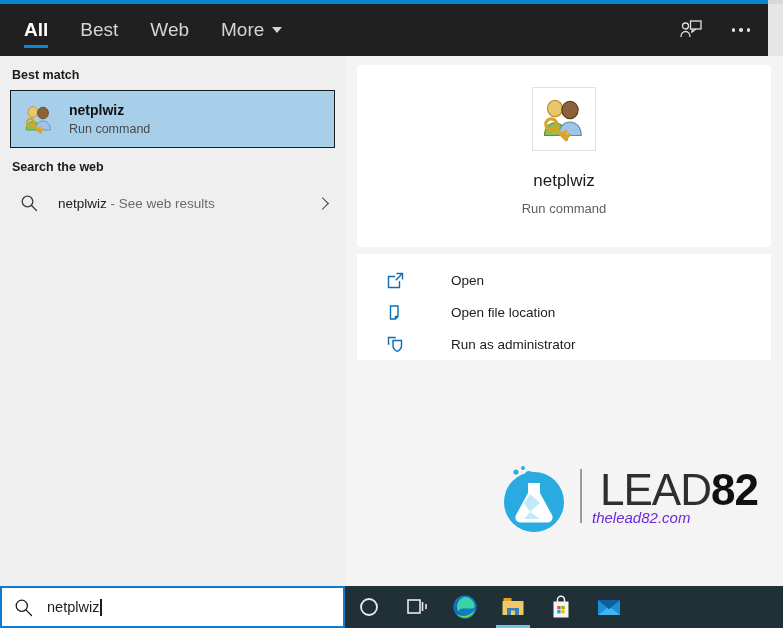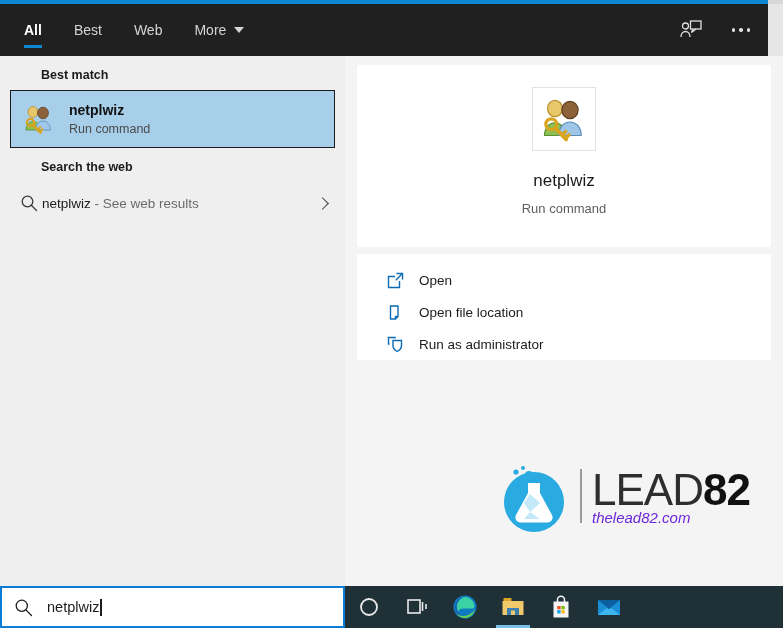--- a/index.html
+++ b/index.html
@@ -27,21 +27,21 @@
   .header-rightedge {
     position: absolute; left: 768px; top: 4px;
     width: 15px; height: 52px; background: #e6e6e6;
   }
   .tabs {
     position: absolute; left: 8px; top: 0;
     height: 52px; display: flex; align-items: center;
   }
   .tab {
     position: relative; height: 52px; display: flex; align-items: center;
-    padding: 0 16px; color: #d4d4d4; font-size: 14px; cursor: default;
+    padding: 0 16px; color: #d4d4d4; font-size: 19px; cursor: default;
   }
   .tab.active { color: #ffffff; font-weight: bold; }
   .tab.active::after {
     content: ""; position: absolute; left: 16px; right: 16px; bottom: 8px;
     height: 3px; background: #0c86d1;
   }
   .tab .caret {
     display: inline-block; margin-left: 8px;
     border-left: 5px solid transparent; border-right: 5px solid transparent;
     border-top: 6px solid #d4d4d4;
@@ -62,39 +62,38 @@
     position: absolute; left: 0; top: 56px;
     width: 345px; height: 530px; background: #efefef;
   }
   .right-pane {
     position: absolute; left: 345px; top: 56px;
     width: 438px; height: 530px; background: #f4f4f4;
   }
   .section-label {
     font-size: 12.5px; font-weight: bold; color: #1b1b1b;
     padding: 12px 0 8px 12px;
-    margin-left: 29px;
   }
 
   
   .best-match {
     position: relative; margin: 0 10px; height: 58px;
     background: #a8cfea; border: 1px solid #1b1b1b;
     display: flex; align-items: center; padding-left: 12px; cursor: default;
   }
   .bm-text { margin-left: 14px; }
   .bm-title { font-size: 14px; color: #111; font-weight: bold; line-height: 17px; }
   .bm-sub { font-size: 12.5px; color: #4a4a4a; margin-top: 3px; }
 
   
   .web-row {
     margin: 0 10px; height: 42px; display: flex; align-items: center;
     padding: 0 8px 0 10px; cursor: default;
   }
-  .web-text { margin-left: 4px; font-size: 13.5px; color: #202020; }
+  .web-text { margin-left: 20px; font-size: 13.5px; color: #202020; }
   .web-text .muted { color: #6a6a6a; }
   .chev-right {
     margin-left: auto; width: 9px; height: 9px;
     border-right: 1.6px solid #3a3a3a; border-top: 1.6px solid #3a3a3a;
     transform: rotate(45deg);
   }
 
   
   .card {
     position: absolute; left: 12px; width: 414px;
@@ -110,37 +109,37 @@
     position: absolute; top: 106px; width: 100%; text-align: center;
     font-size: 17px; color: #1b1b1b;
   }
   .hero-sub {
     position: absolute; top: 136px; width: 100%; text-align: center;
     font-size: 13px; color: #5e5e5e;
   }
   .card-actions { top: 198px; height: 106px; padding-top: 10px; }
   .action {
     height: 32px; display: flex; align-items: center;
-    padding-left: 28px; cursor: default;
+    padding-left: 28px; cursor: default; gap: 32px;
   }
   .action-ico {
     width: 20px; height: 20px; display: flex;
     align-items: center; justify-content: center; flex: 0 0 20px;
   }
   .action-label { margin-left: 14px; font-size: 13.5px; color: #1b1b1b; }
 
   
   .watermark {
     position: absolute; left: 492px; top: 455px;
     width: 280px; height: 82px;
     display: flex; align-items: center; gap: 10px;
   }
   .wm-divider { width: 2px; height: 54px; background: #9a9a9a; }
   .wm-textblock { display: flex; flex-direction: column; }
-  .wm-main { font-size: 44px; line-height: 46px; letter-spacing: -1px; color: #1b1b1b; }
+  .wm-main { font-size: 44px; line-height: 46px; letter-spacing: -1px; color: #1b1b1b; margin-left: 8px; }
   .wm-main .thin { font-weight: 300; color: #2e2e2e; }
   .wm-main .bold { font-weight: bold; color: #111; }
   .wm-sub {
     font-size: 15px; font-style: italic; color: #6d28d9;
     margin-top: -4px; 
   }
 
   
   .searchbox {
     position: absolute; left: 0; top: 586px;

